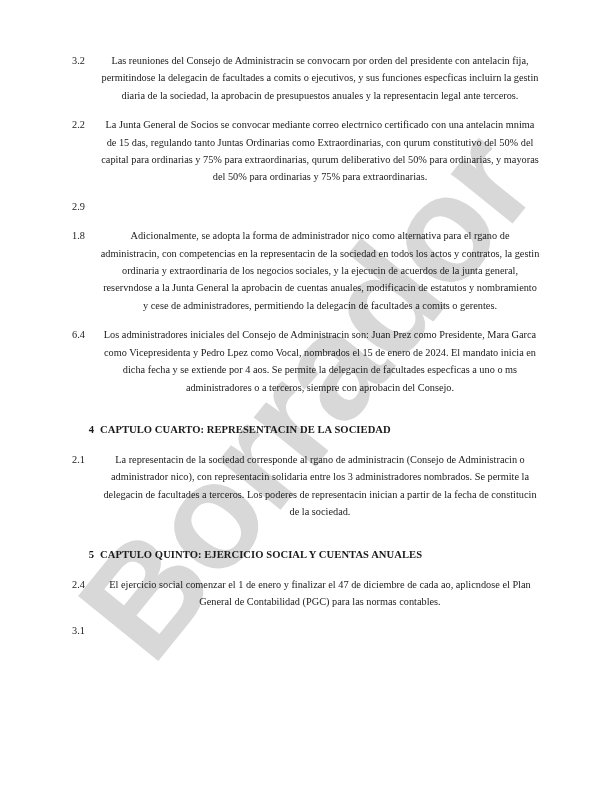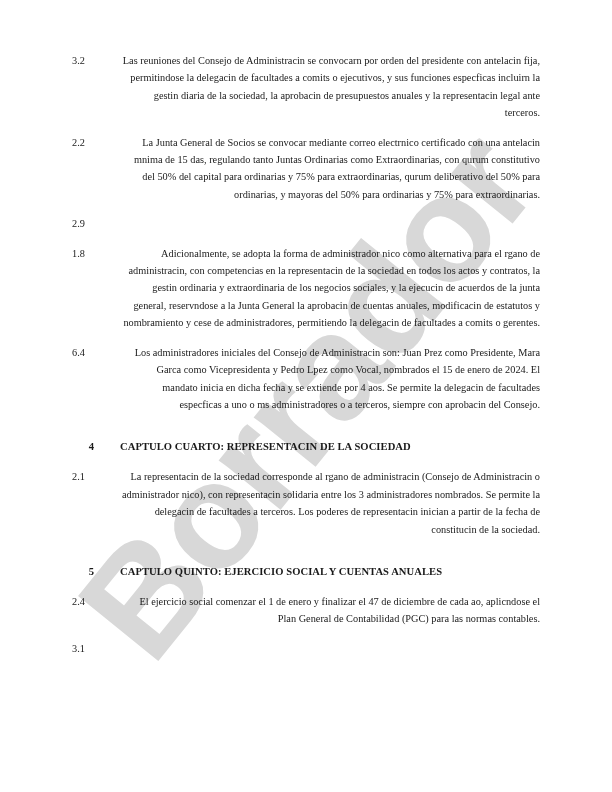--- a/index.html
+++ b/index.html
@@ -53,38 +53,37 @@
     z-index: 1;
     padding: 0;
   }
 
   .block {
     position: relative;
     display: flex;
     align-items: flex-start;
     padding-left: 72px;
     padding-right: 72px;
-    gap: 20px;
   }
 
   .clause {
     margin-bottom: 12px;
   }
   .clause .num {
     width: 28px;
     flex: 0 0 28px;
     text-align: left;
     font-size: 10.3px;
     line-height: 17.4px;
   }
   .clause .body {
     flex: 1 1 auto;
     font-size: 10.3px;
     line-height: 17.4px;
-    text-align: right;
+    text-align: center;
   }
 
   .heading {
     margin-top: 26px;
     margin-bottom: 14px;
   }
   .heading .num {
     width: 28px;
     flex: 0 0 28px;
     text-align: right;

